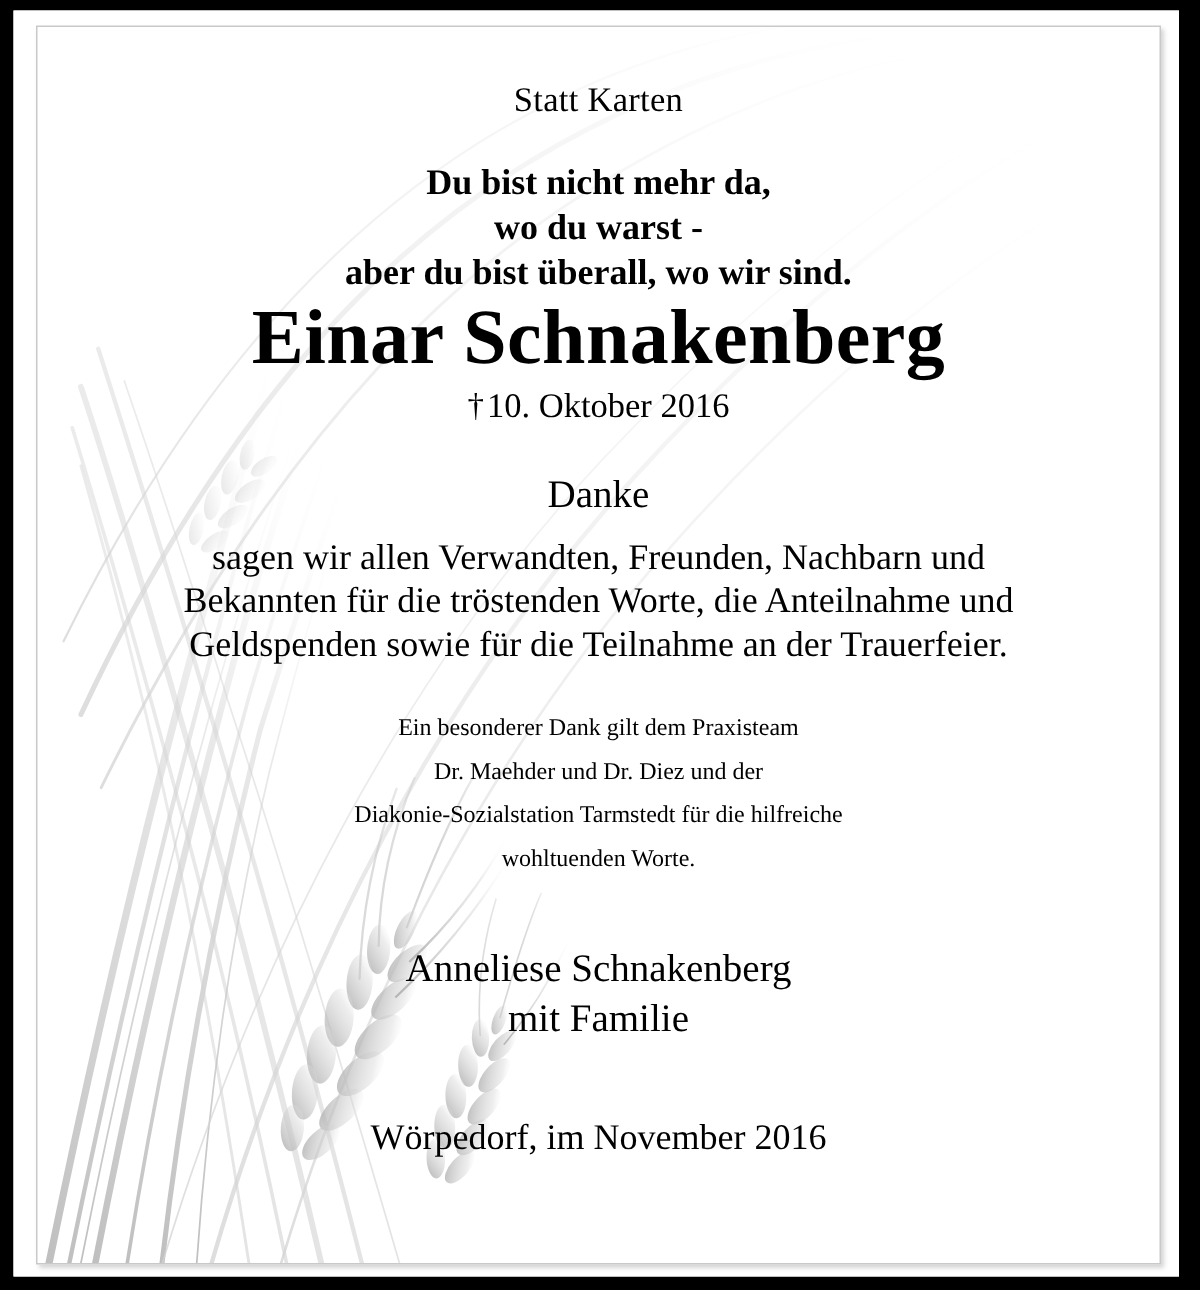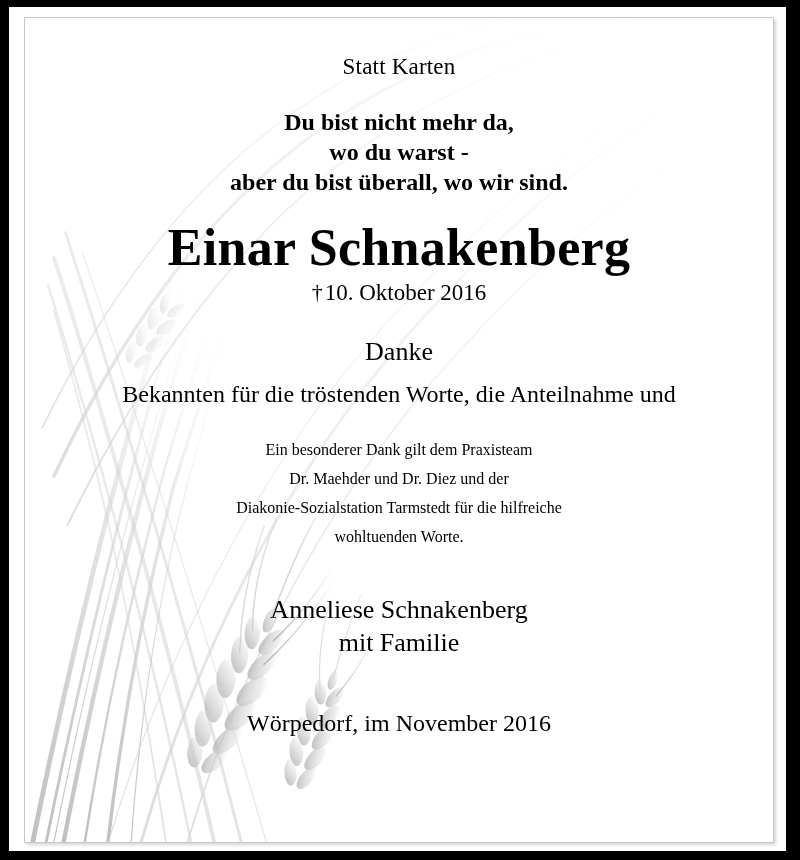--- a/index.html
+++ b/index.html
@@ -88,21 +88,20 @@
     font-size: 24px;
     line-height: 30px;
     margin-top: 27px;
     font-weight: bold;
   }
 
   .deceased-name {
     font-size: 52px;
     font-weight: bold;
     line-height: 58px;
-    margin-top: 22px;
     letter-spacing: 0.3px;
     white-space: nowrap;
   }
 
   .death-date {
     font-size: 23px;
     line-height: 28px;
     margin-top: 2px;
   }
   .cross-glyph {
@@ -283,21 +282,23 @@
 
         <div class="deceased-name">Einar Schnakenberg</div>
 
         <div class="death-date">
           <span class="cross-glyph">†</span><span>10. Oktober 2016</span>
         </div>
 
         <div class="danke-heading">Danke</div>
 
         <div class="thanks-body">
+          <span class="line">sagen wir allen Verwandten, Freunden, Nachbarn und</span>
           <span class="line">Bekannten für die tröstenden Worte, die Anteilnahme und</span>
+          <span class="line">Geldspenden sowie für die Teilnahme an der Trauerfeier.</span>
         </div>
 
         <div class="thanks-special">
           <span class="line">Ein besonderer Dank gilt dem Praxisteam</span>
           <span class="line">Dr. Maehder und Dr. Diez und der</span>
           <span class="line">Diakonie-Sozialstation Tarmstedt für die hilfreiche</span>
           <span class="line">wohltuenden Worte.</span>
         </div>
 
         <div class="signature">

